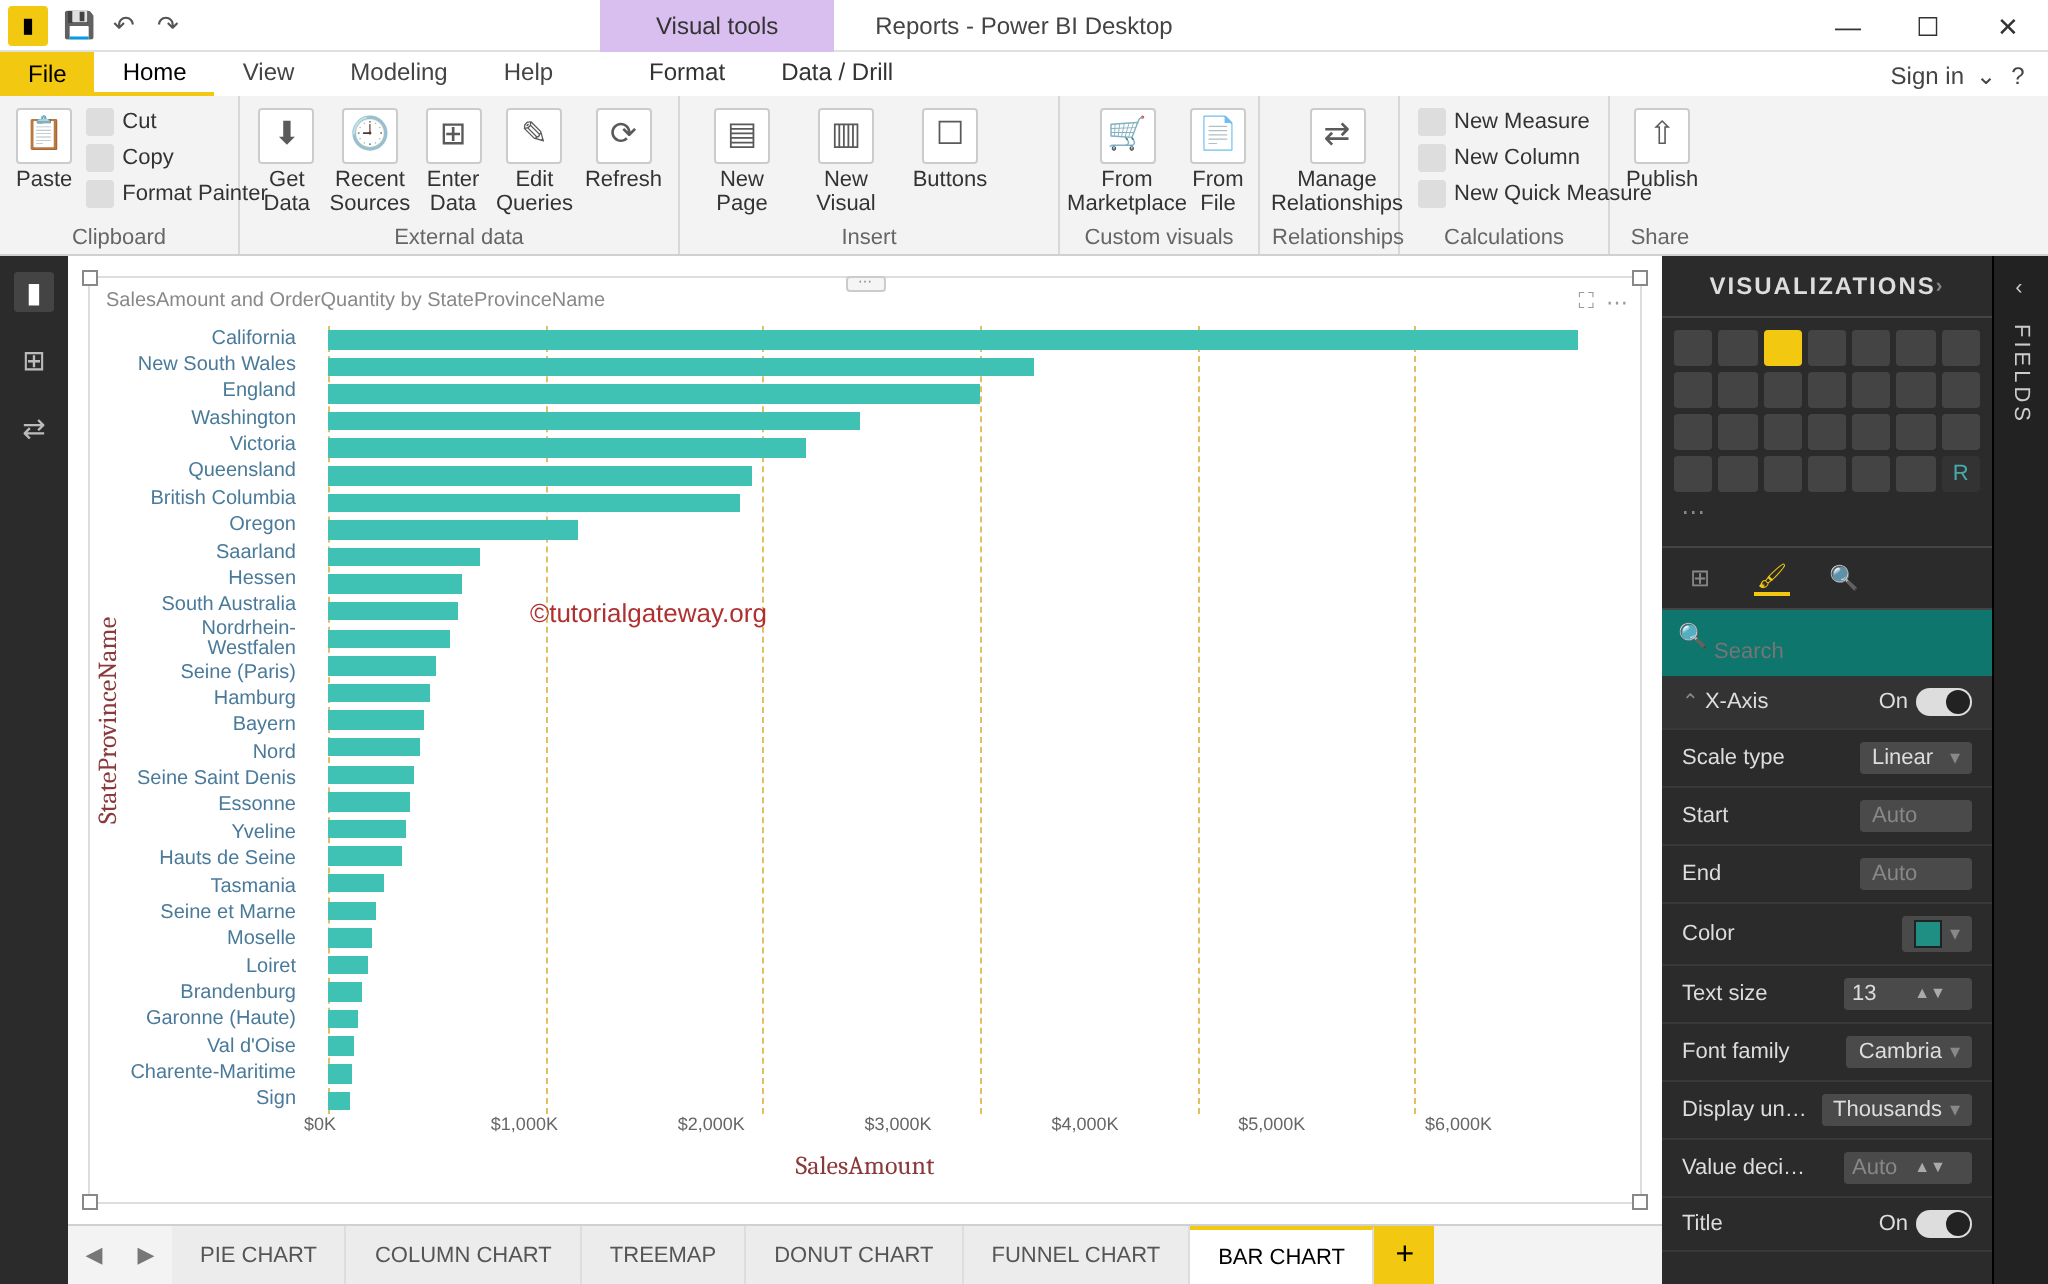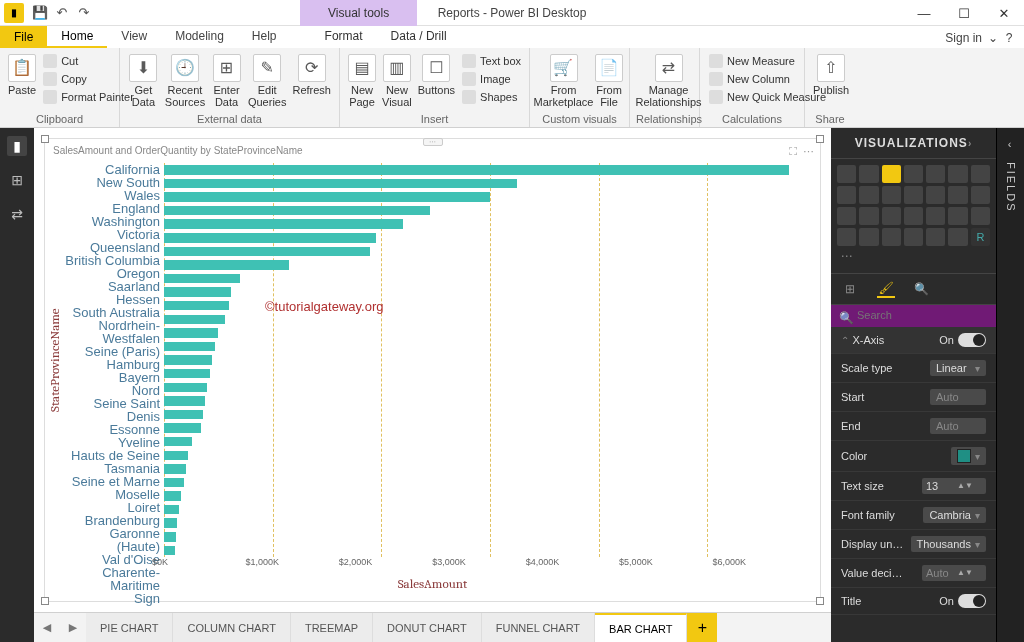--- a/index.html
+++ b/index.html
@@ -40,21 +40,21 @@
 .leftnav div { width:20px; height:20px; color:#bbb; display:flex; align-items:center; justify-content:center; font-size:14px;}
 .leftnav div.active { color:#fff; background:#444; border-radius:2px; padding:2px;}
 
 
 .canvas-wrap { position:absolute; left:34px; top:128px; right:193px; bottom:30px; background:#fff; }
 .canvas-inner { position:absolute; left:10px; top:10px; right:10px; bottom:10px; border:1px solid #ddd; background:#fff; }
 .viz-title { font-size:10px; color:#888; padding:6px 8px 2px; }
 .chart-area { position:absolute; left:0; top:24px; right:4px; bottom:44px; display:flex; }
 .ylabel { writing-mode: vertical-rl; transform:rotate(180deg); font-family: Cambria, serif; font-size:13px; color:#8a3a3a; text-align:center; padding:0 2px; }
 .catcol { width:100px; display:flex; flex-direction:column; }
-.catcol div { flex:1; font-size:13px; color:#4a7a9a; text-align:right; padding-right:4px; display:flex; align-items:center; justify-content:flex-end; line-height:1;}
+.catcol div { flex:1; font-size:10px; color:#4a7a9a; text-align:right; padding-right:16px; display:flex; align-items:center; justify-content:flex-end; line-height:1;}
 .bars { flex:1; position:relative; }
 .grid { position:absolute; inset:0; display:flex; }
 .grid div { border-left:1px dashed #e0c060; flex:1; }
 .barrow { position:absolute; left:0; height:100%; width:100%; display:flex; flex-direction:column;}
 .barrow .b { flex:1; display:flex; align-items:center; }
 .barrow .b span { height:70%; background:#3fc1b4; display:block; }
 .xtick { position:absolute; left:117px; right:4px; bottom:30px; height:14px; display:flex; font-size:9px; color:#666;}
 .xtick div { flex:1; text-align:left; margin-left:-10px;}
 .xlabel { position:absolute; left:0; right:0; bottom:10px; text-align:center; font-family:Cambria,serif; font-size:13px; color:#8a3a3a;}
 .watermark { position:absolute; left:220px; top:160px; color:#b03030; font-size:13px; font-weight:500; }
@@ -75,21 +75,21 @@
 .fields-pane { width:28px; background:#222; border-left:1px solid #000; display:flex; flex-direction:column; align-items:center; padding-top:10px;}
 .fields-pane span { writing-mode:vertical-rl; font-size:11px; letter-spacing:2px; color:#ccc;}
 .pane-hdr { padding:8px 10px; font-size:12px; font-weight:600; letter-spacing:1px; display:flex; justify-content:center; align-items:center; border-bottom:1px solid #444;}
 .viz-gallery { display:grid; grid-template-columns:repeat(7,1fr); gap:3px; padding:6px; }
 .viz-gallery div { height:18px; background:#444; border-radius:2px; }
 .viz-gallery div.sel { background:#f2c811; }
 .pane-tabs { display:flex; gap:18px; padding:6px 10px; border-top:1px solid #444; border-bottom:1px solid #444;}
 .pane-tabs div { width:18px; height:18px; color:#888; display:flex; align-items:center; justify-content:center;}
 .pane-tabs div.active { color:#f2c811; border-bottom:2px solid #f2c811;}
 .search-row { position:relative; }
-.search-row input { width:100%; background:#701a75; border:none; padding:4px 8px 6px 26px; color:#ccc; font-size:11px;}
+.search-row input { width:100%; background:#0f766e; border:none; padding:15px 8px 6px 26px; color:#ccc; font-size:11px;}
 .search-row .mag { position:absolute; left:8px; top:6px; color:#888; font-size:12px;}
 .prop { display:flex; justify-content:space-between; align-items:center; padding:6px 10px; font-size:11px; border-bottom:1px solid #383838;}
 .prop.header { background:#333; }
 .prop .val { background:#4a4a4a; padding:2px 6px; border-radius:2px; font-size:11px; color:#ddd; min-width:56px; text-align:left; display:flex; align-items:center; justify-content:space-between; gap:4px;}
 .toggle { width:28px; height:14px; background:#ddd; border-radius:7px; position:relative;}
 .toggle::after { content:""; position:absolute; right:1px; top:1px; width:12px; height:12px; background:#222; border-radius:50%;}
 .colorbox { width:14px; height:14px; background:#1f8f84; border:1px solid #222;}
 .spin { width:64px; display:flex; background:#4a4a4a; border-radius:2px;}
 .spin input { width:36px; background:transparent; border:none; color:#ddd; font-size:11px; padding:2px 4px;}
 .spin .ar { width:14px; font-size:8px; color:#aaa; display:flex; flex-direction:column; align-items:center; justify-content:center; line-height:1;}
@@ -186,34 +186,20 @@
           <span>New Page</span>
         </div>
       <div class="rbtn-lg">
           <div class="ico">▥</div>
           <span>New Visual</span>
         </div>
       <div class="rbtn-lg">
           <div class="ico">☐</div>
           <span>Buttons</span>
         </div>
-      <div class="rcol">
-        <div class="rbtn-sm">
-            <div class="ico"></div>
-            <span>Text box</span>
-          </div>
-        <div class="rbtn-sm">
-            <div class="ico"></div>
-            <span>Image</span>
-          </div>
-        <div class="rbtn-sm">
-            <div class="ico"></div>
-            <span>Shapes</span>
-          </div>
-      </div>
     </div>
     <div class="rgroup-label">Insert</div>
   </div>
   <div class="rgroup" style="width:100px">
     <div class="rrow">
       <div class="rbtn-lg" style="width:55px">
           <div class="ico">🛒</div>
           <span>From Marketplace</span>
         </div>
       <div class="rbtn-lg" style="width:40px">

